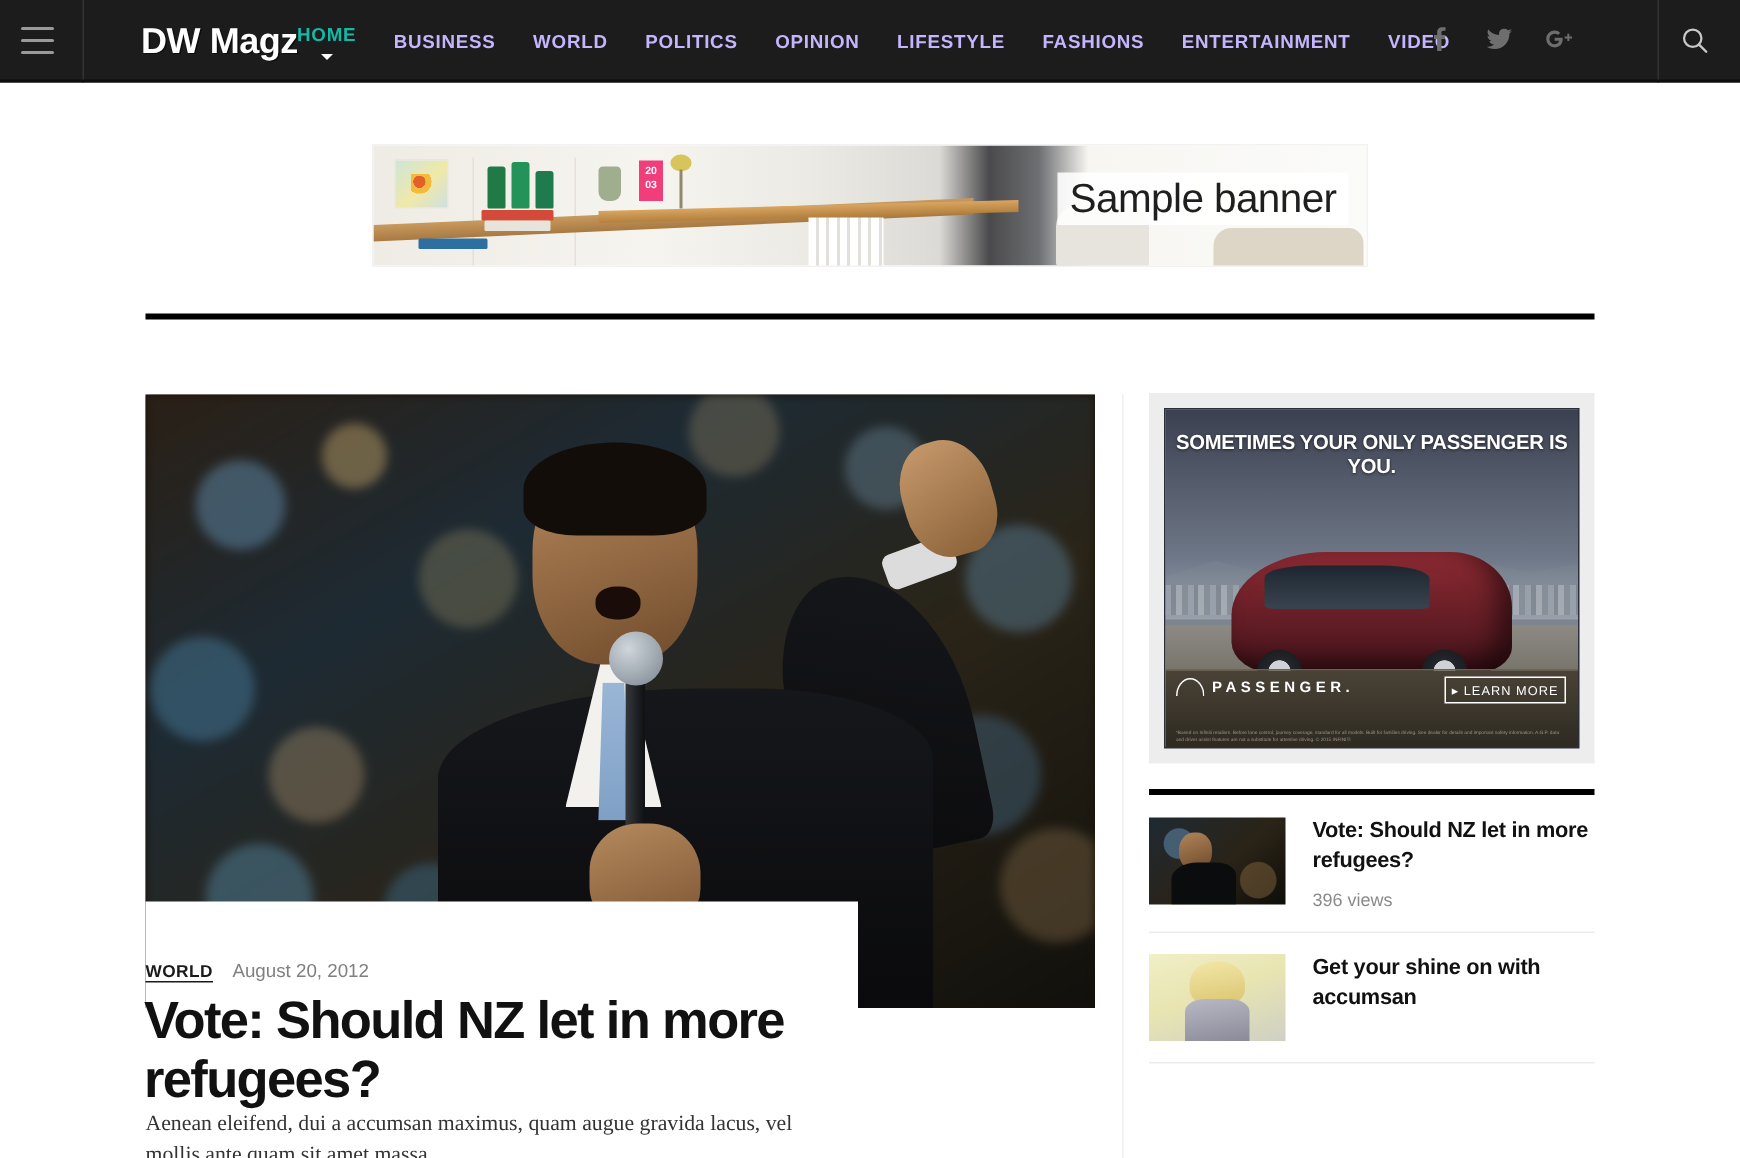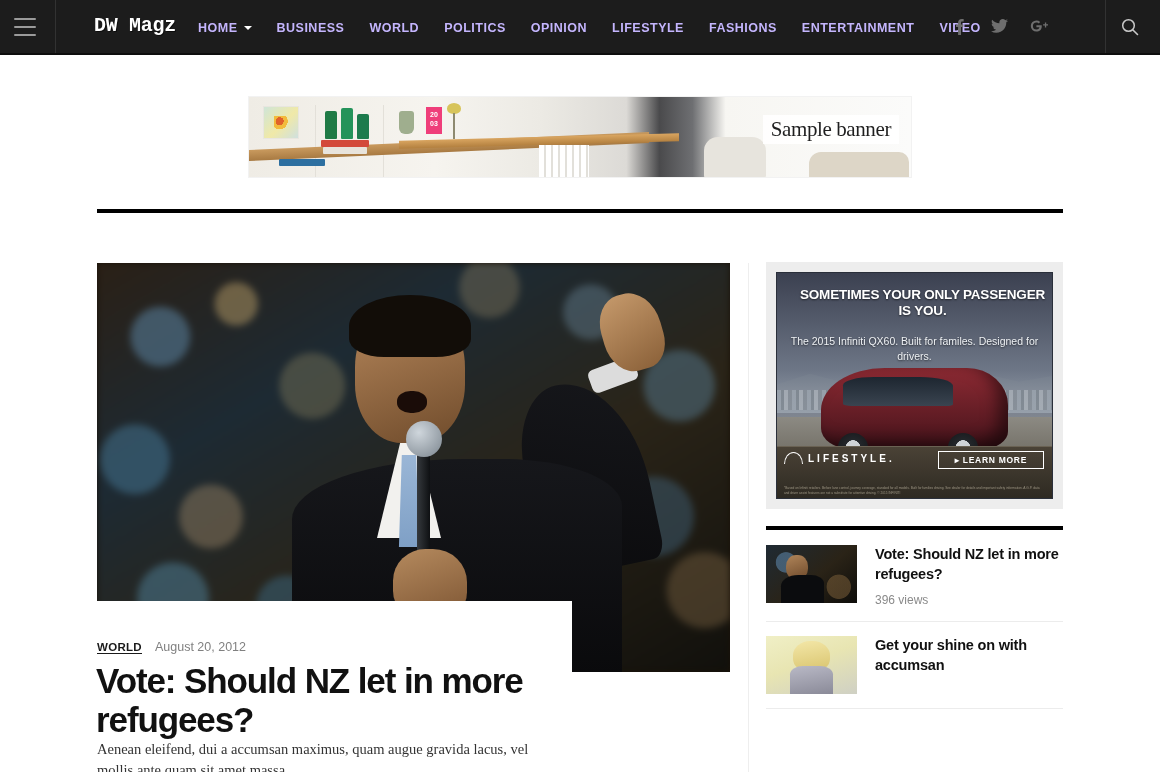--- a/index.html
+++ b/index.html
@@ -31,38 +31,38 @@
   #hamburger {
     position: absolute; left: 14px; top: 18px;
     width: 22px; height: 18px;
     display: flex; flex-direction: column; justify-content: space-between;
     cursor: pointer;
   }
   #hamburger span { display: block; height: 2px; width: 22px; background: #9a9a9a; border-radius: 1px; }
 
   #brand {
     position: absolute; left: 94px; top: 14px;
-    font-family: Liberation Mono, monospace;
-    font-weight: bold; font-size: 20px; letter-spacing: -0.3px;
+    font-family: Liberation Sans, sans-serif;
+    font-weight: bold; font-size: 24px; letter-spacing: -0.3px;
     color: #ffffff;
     text-shadow: 1px 1px 0 rgba(0,0,0,0.55);
     cursor: pointer; white-space: nowrap;
   }
 
   #navitems {
     position: absolute; left: 198px; top: 0; height: 55px;
     display: flex; align-items: center; gap: 25px;
   }
   .navitem {
     font-size: 12.5px; font-weight: bold; letter-spacing: 0.5px;
     color: #c4b5fd; text-transform: uppercase;
     cursor: pointer; white-space: nowrap;
     display: flex; align-items: center; gap: 6px;
   }
-  .navitem.active { color: #c4b5fd; }
+  .navitem.active { color: #14b8a6; flex-direction: column; }
   .caret {
     width: 0; height: 0;
     border-left: 4px solid transparent;
     border-right: 4px solid transparent;
     border-top: 4px solid #ffffff;
     display: inline-block;
   }
 
   #social {
     position: absolute; left: 950px; top: 0; height: 55px;
@@ -138,24 +138,24 @@
   .b-sofa {
     position: absolute; left: 560px; top: 55px; width: 100px; height: 28px;
     background: #ddd6c7; border-radius: 12px 10px 0 0;
   }
   .b-rad {
     position: absolute; left: 290px; top: 48px; width: 50px; height: 34px;
     background: repeating-linear-gradient(90deg,#ffffff 0 5px,#e2e0da 5px 7px);
   }
   #banner-label {
     position: absolute; right: 12px; top: 18px;
-    font-size: 21px; color: #1f1f1f; letter-spacing: -0.4px;
+    font-size: 27px; color: #1f1f1f; letter-spacing: -0.4px;
     background: rgba(255,255,255,0.88);
     padding: 2px 8px;
-    font-family: Liberation Serif, serif;
+    font-family: Liberation Sans, sans-serif;
   }
 
   
   #main-rule {
     position: absolute; left: 97px; top: 209px;
     width: 966px; height: 4px; background: #000000;
   }
 
   
   #hero-photo {
@@ -328,21 +328,20 @@
     background: radial-gradient(circle,#cfd3d6 0 34%, #23262a 36%, #15171a 100%);
     border-radius: 50%;
   }
   .ad-wheel.l { left: 22%; }
   .ad-wheel.r { left: 62%; }
   #ad-head {
     position: absolute; left: 0; top: 6%; width: 100%;
     text-align: center; color: #ffffff; font-weight: bold;
     font-size: 13.5px; line-height: 1.22; letter-spacing: -0.2px;
     text-shadow: 0 1px 2px rgba(0,0,0,.6);
-    padding-left: 16px;
   }
   #ad-sub {
     position: absolute; left: 0; top: 27%; width: 100%;
     text-align: center; color: #eef1f4;
     font-size: 10.5px; line-height: 1.45;
     text-shadow: 0 1px 2px rgba(0,0,0,.6);
   }
   #ad-footer {
     position: absolute; left: 0; bottom: 0; width: 100%; height: 23%;
     background: linear-gradient(180deg,#4a4236,#2e2a22);
@@ -355,22 +354,22 @@
   }
   #ad-logo .inf-mark {
     display: inline-block; width: 19px; height: 12px;
     border: 1.6px solid #ffffff;
     border-radius: 50% 50% 0 0 / 100% 100% 0 0;
     border-bottom: none;
   }
   #ad-cta {
     position: absolute; right: 8px; top: 4px;
     border: 1px solid #ffffff; color: #ffffff;
-    font-size: 8.5px; font-weight: bold; letter-spacing: 0.7px;
-    padding: 3px 16px; cursor: pointer; white-space: nowrap;
+    font-size: 8.5px; font-weight: normal; letter-spacing: 0.7px;
+    padding: 3px 4px; cursor: pointer; white-space: nowrap;
   }
   #ad-fine {
     position: absolute; left: 7px; right: 7px; bottom: 3px;
     color: #9d9684; font-size: 3.2px; line-height: 1.35;
     overflow: hidden; max-height: 10px;
   }
 
   #sb-rule {
     position: absolute; left: 766px; top: 526px;
     width: 297px; height: 4px; background: #000000;
@@ -552,25 +551,24 @@
   <div id="sb-ad-inner">
     <div class="ad-sky"></div>
     <div class="ad-mtn"></div>
     <div class="ad-city"></div>
     <div class="ad-road"></div>
     <div class="ad-car"></div>
     <div class="ad-glass"></div>
     <div class="ad-wheel l"></div>
     <div class="ad-wheel r"></div>
     <div id="ad-head">SOMETIMES YOUR ONLY PASSENGER IS YOU.</div>
-    <div id="ad-sub">The 2015 Infiniti QX60. Built for familes. Designed for drivers.</div>
     <div id="ad-footer">
       <div id="ad-logo">
         <span class="inf-mark"></span>
-        <span>LIFESTYLE.</span>
+        <span>PASSENGER.</span>
       </div>
       <div id="ad-cta">▸ LEARN MORE</div>
       <div id="ad-fine">*Based on Infiniti retailers. Before lane control, journey coverage, standard for all models. Built for families driving. See dealer for details and important safety information. A.G.P. data and driver assist features are not a substitute for attentive driving. © 2015 INFINITI</div>
     </div>
   </div>
 </div>
 
 <div id="sb-rule"></div>
 
 <div id="popular-list">

